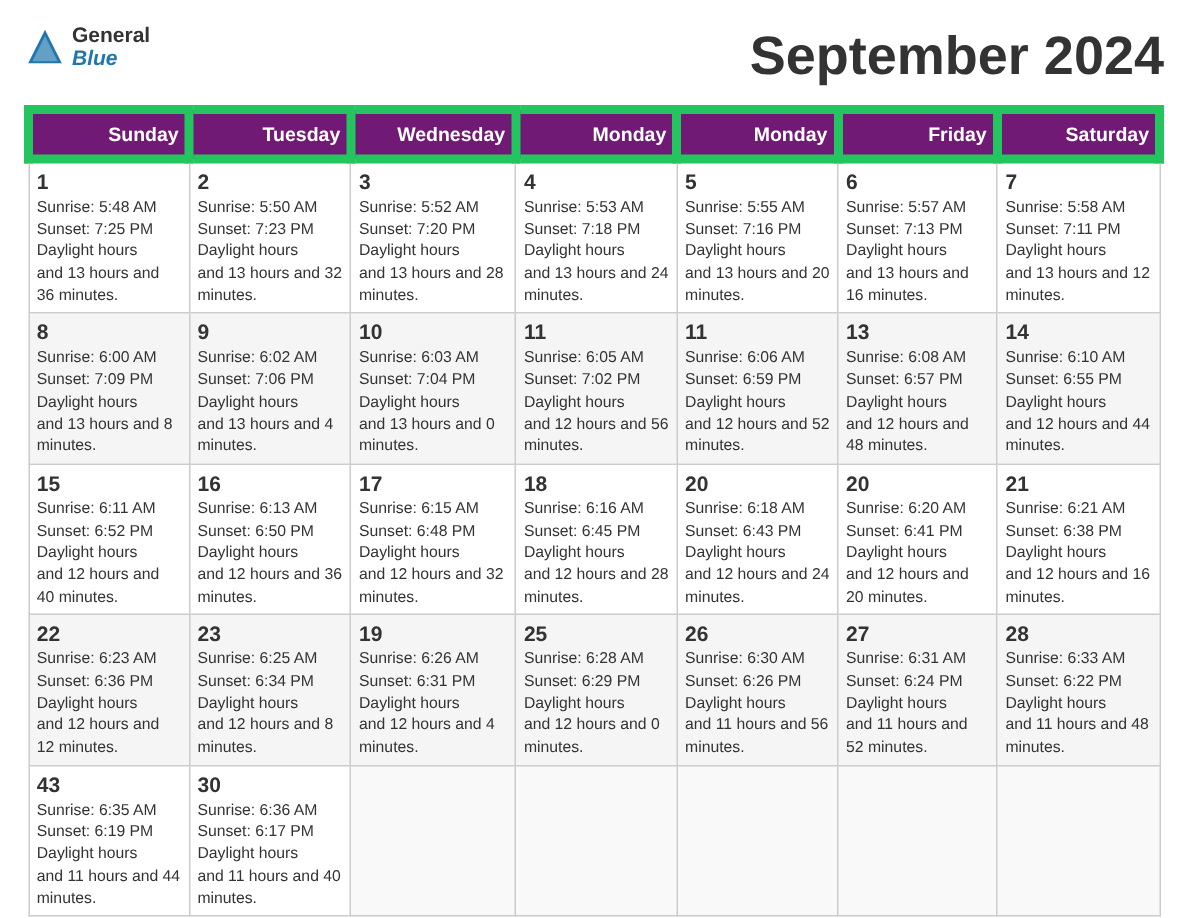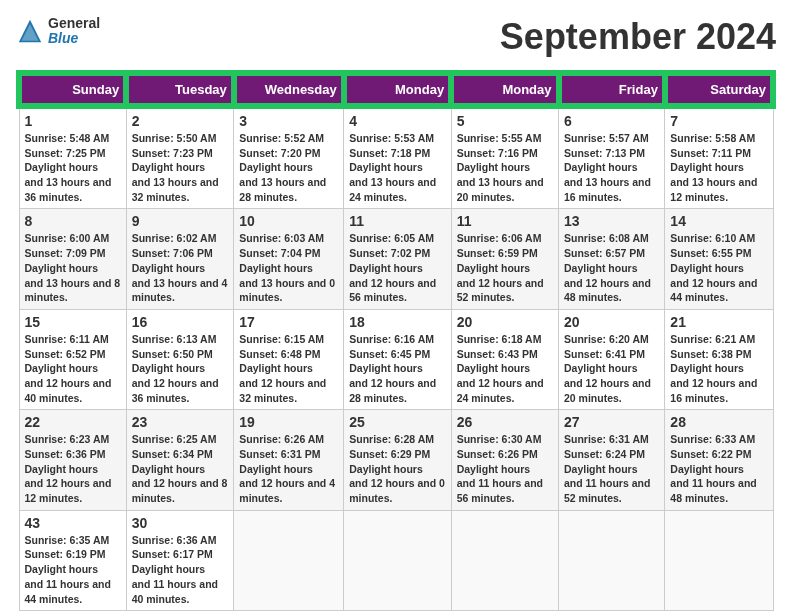--- a/index.html
+++ b/index.html
@@ -71,21 +71,20 @@
       font-size: 14px;
       font-weight: bold;
       color: #333;
       display: block;
       margin-bottom: 2px;
     }
     .day-info {
       color: #333;
       line-height: 1.4;
       font-size: 10.5px;
-      font-weight: bold;
     }
     .empty-cell {
       background: #f9f9f9 !important;
     }
   </style>
 </head>
 <body>
 
 <div class="header">
   <div class="logo">

